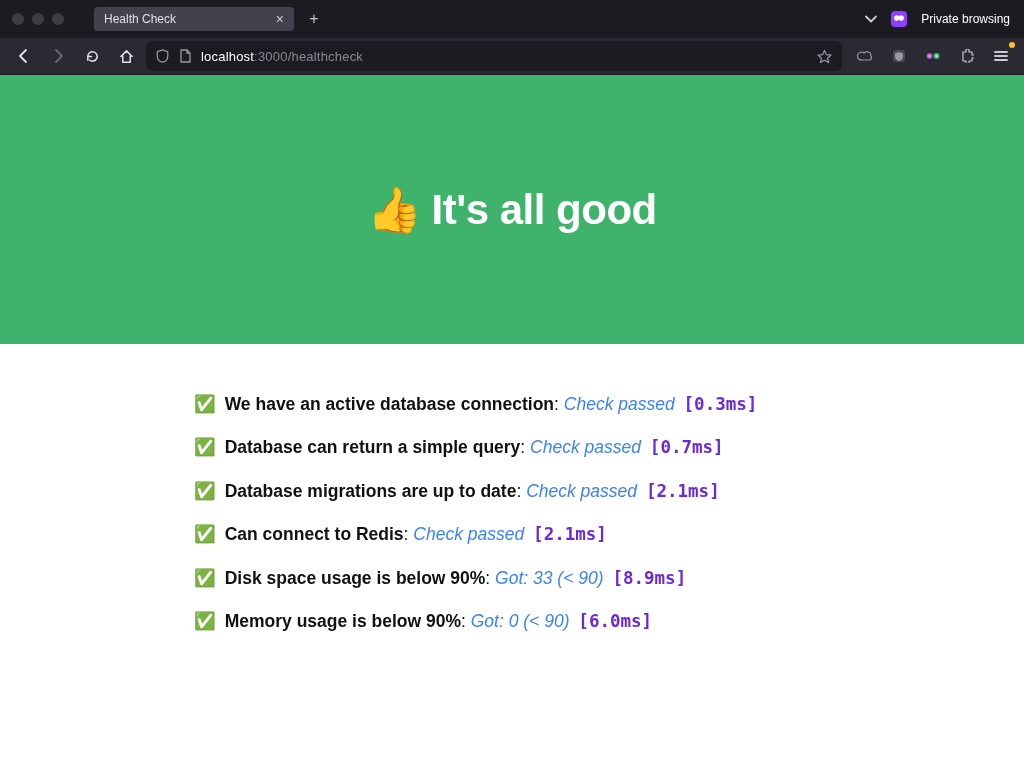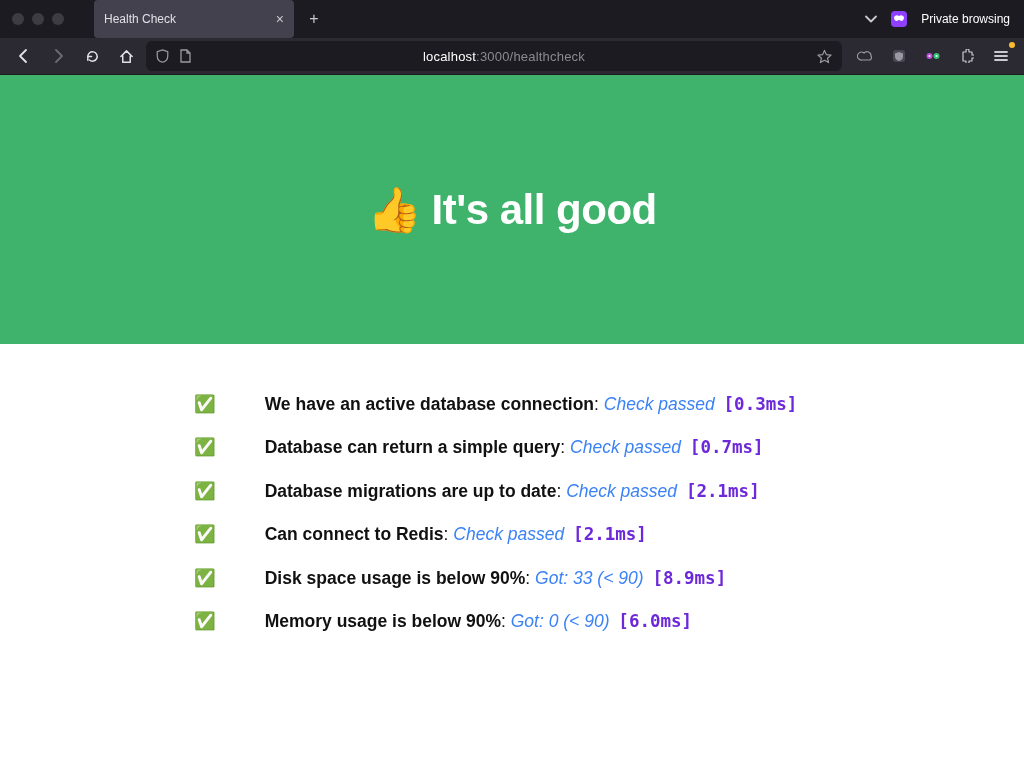--- a/index.html
+++ b/index.html
@@ -27,21 +27,21 @@
       align-items: center;
     }
     .traffic-light {
       width: 12px; height: 12px; border-radius: 50%;
       background: #3d3c42;
     }
     .tab-bar { display: flex; align-items: center; gap: 6px; flex: 1; margin-left: 18px; }
     .tab {
       background: #42414d;
       color: #e0e0e6;
-      height: 38px;
+      height: 24px;
       width: 200px;
       border-radius: 4px;
       display: flex;
       align-items: center;
       padding: 0 10px;
       font-size: 12px;
       gap: 8px;
     }
     .tab .tab-title { flex: 1; white-space: nowrap; overflow: hidden; text-overflow: ellipsis; }
     .tab-close { color: #c9c9cf; font-size: 14px; line-height: 1; cursor: pointer; }
@@ -65,21 +65,20 @@
     .private-label { font-size: 12px; color: #fff; }
 
     .toolbar {
       background: #2b2a33;
       height: 37px;
       display: flex;
       align-items: center;
       gap: 6px;
       padding: 0 10px;
       border-bottom: 1px solid #1c1b22;
-      text-align: center;
     }
     .nav-btn {
       width: 28px; height: 28px;
       display: flex; align-items: center; justify-content: center;
       color: #e0e0e6; cursor: pointer; border-radius: 4px;
       font-size: 14px;
     }
     .nav-btn.disabled { color: #6b6a72; cursor: default; }
     .url-bar {
       flex: 1;
@@ -129,21 +128,21 @@
       margin: 48px auto 0;
       padding: 0 12px;
     }
     .check-line {
       font-size: 17.5px;
       line-height: 1.45;
       margin-bottom: 18px;
       color: #111;
     }
     .check-emoji { margin-right: 4px; }
-    .check-title { font-weight: 700; margin-left: 40px; }
+    .check-title { font-weight: 700; }
     .check-sep { }
     .check-desc { font-style: italic; color: #3b82f6; }
     .check-timing {
       font-family: ui-monospace, "SFMono-Regular", "Menlo", "Consolas", monospace;
       color: #6d28d9;
       font-weight: 600;
       margin-left: 4px;
     }
     .code-inline { font-family: ui-monospace, "SFMono-Regular", "Menlo", "Consolas", monospace; }
 

